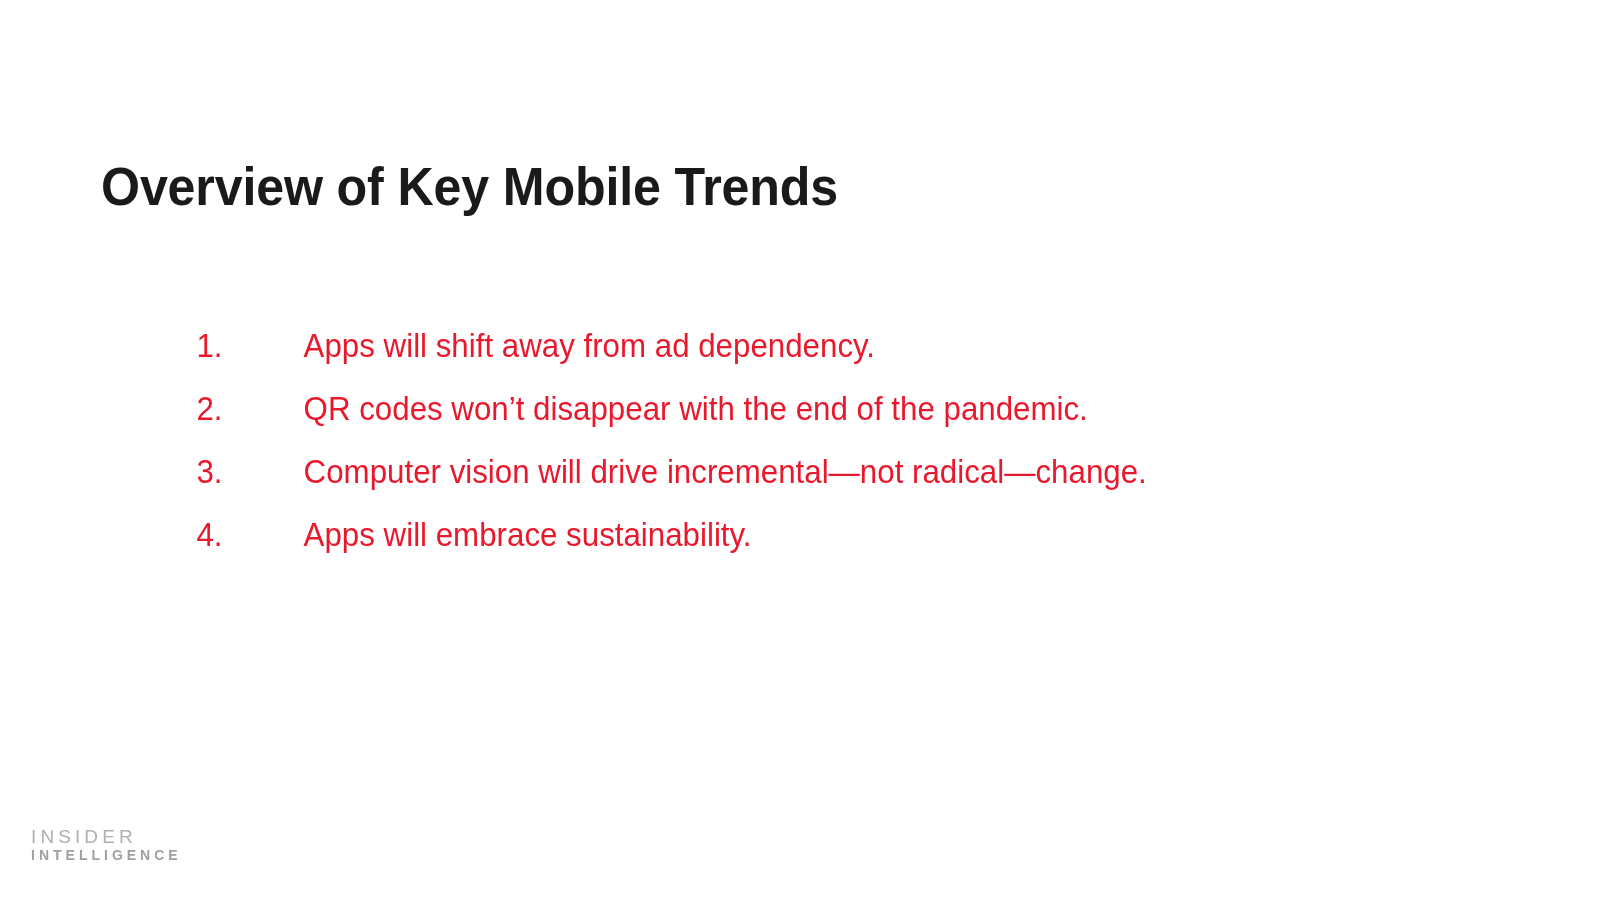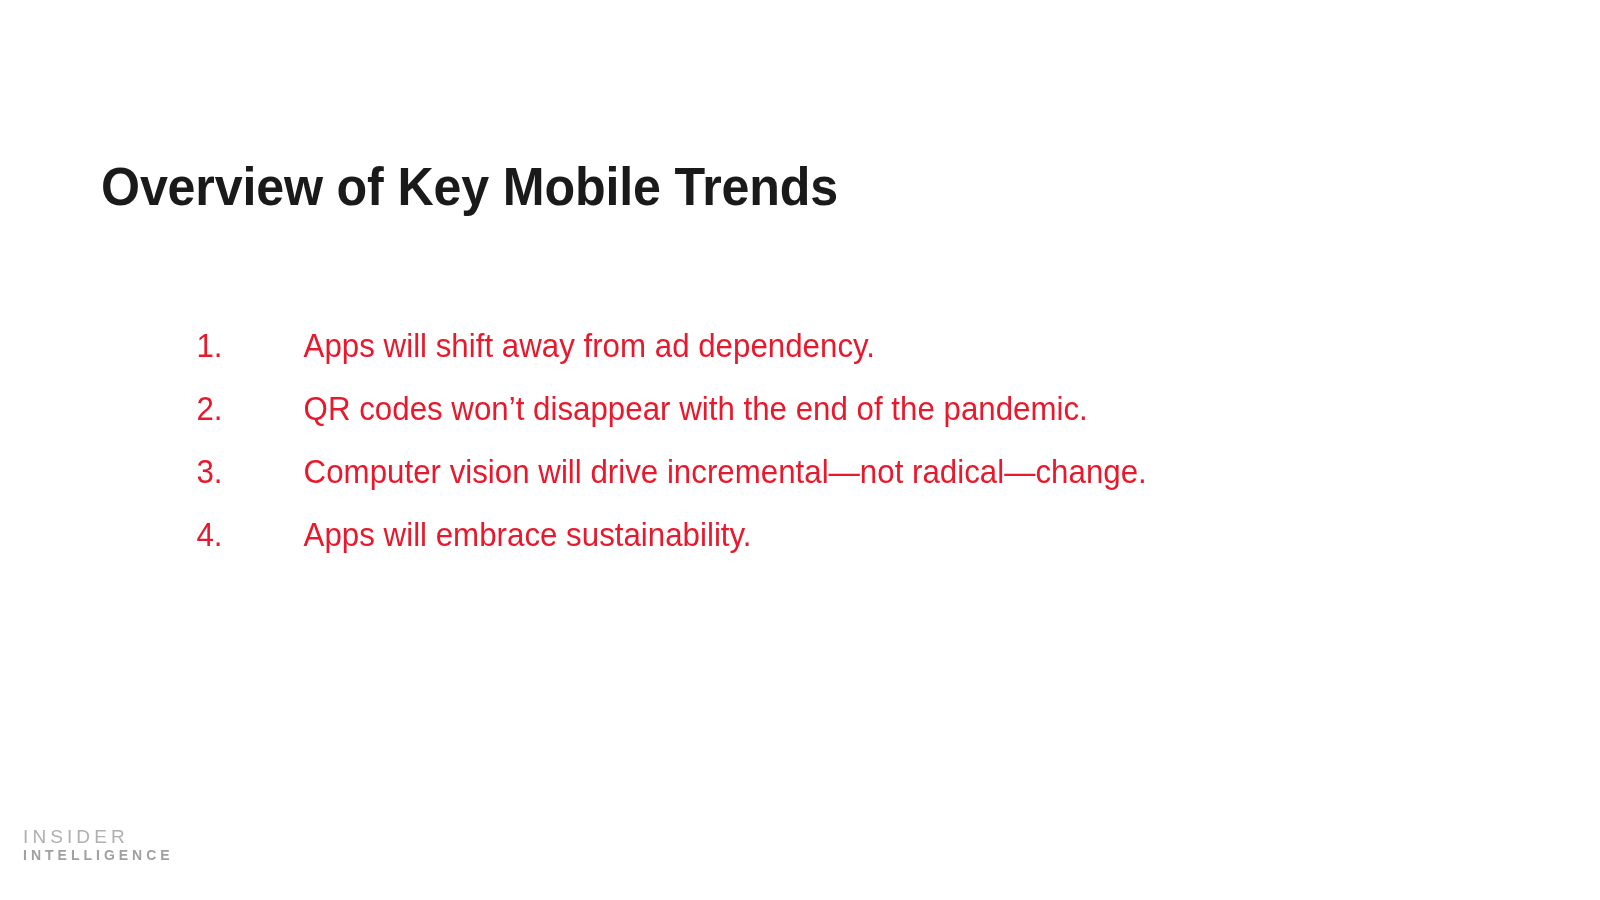--- a/index.html
+++ b/index.html
@@ -67,21 +67,21 @@
   .trend-text {
     flex: 1 1 auto;
     color: #e8192c;
     transform: scaleX(0.92);
     transform-origin: left baseline;
   }
 
   
   #logo {
     position: absolute;
-    left: 23px;
+    left: 31px;
     top: 826px;
     width: 240px;
   }
   #logo-primary {
     display: block;
     font-family: "Liberation Sans", sans-serif;
     font-size: 19px;
     font-weight: 400;
     line-height: 22px;
     letter-spacing: 4.1px;

